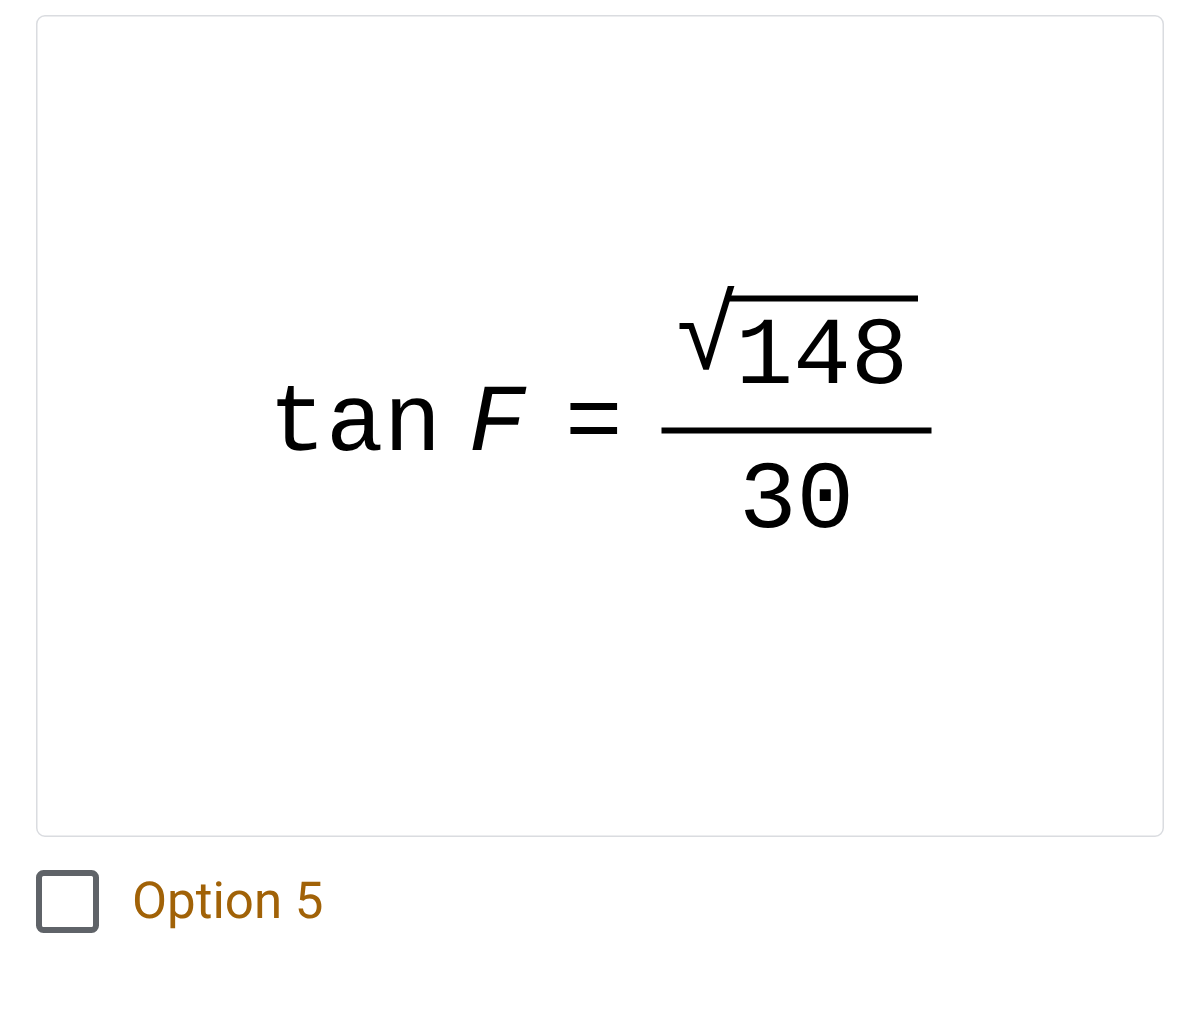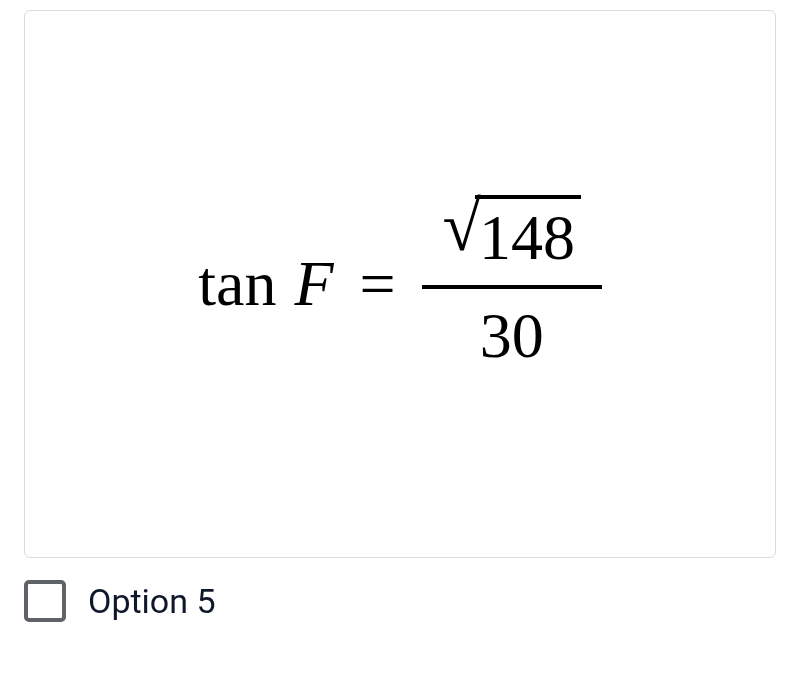--- a/index.html
+++ b/index.html
@@ -19,21 +19,21 @@
       border-radius: 6px;
       margin: 10px 24px 18px 24px;
       background: #ffffff;
       height: 548px;
       display: flex;
       align-items: center;
       justify-content: center;
       padding: 40px;
     }
     .math-equation {
-      font-family: Liberation Serif, serif;
+      font-family: Liberation Mono, monospace;
       font-size: 64px;
       color: #000000;
       display: flex;
       align-items: center;
       gap: 18px;
     }
     .lhs {
       display: flex;
       align-items: center;
       gap: 10px;
@@ -95,21 +95,21 @@
       width: 42px;
       height: 42px;
       border: 4px solid #5f6368;
       border-radius: 5px;
       background: #ffffff;
       flex-shrink: 0;
       cursor: pointer;
     }
     .option-label {
       font-size: 34px;
-      color: #0f172a;
+      color: #a16207;
       font-family: 'Google Sans', Roboto, Arial, sans-serif;
     }
   </style>
 </head>
 <body>
 
 <div class="option-card">
   <div class="math-equation">
     <span class="lhs">
       <span class="tan-text">tan</span>

